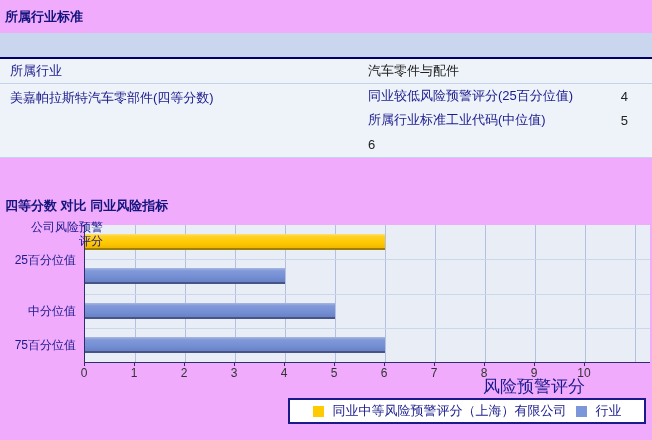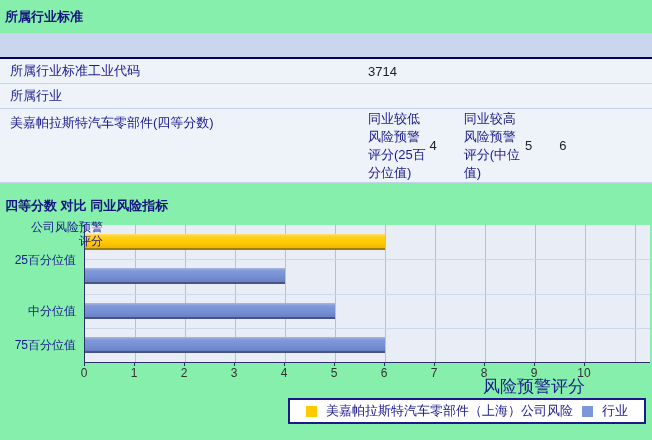--- a/index.html
+++ b/index.html
@@ -1,33 +1,33 @@
 <!DOCTYPE html>
 <html><head>
 <meta charset="utf-8">
 <style>
   html,body{margin:0;padding:0;background:#fff;}
-  .page{position:relative;width:652px;height:440px;background:#86efac;overflow:hidden;
+  .page{position:relative;width:652px;height:440px;background:#f0abfc;overflow:hidden;
         font-family:"Liberation Sans","DejaVu Sans",sans-serif;font-size:13px;color:#1a1a8c;}
 
   
   .sec-title{position:absolute;left:5px;font-weight:bold;font-size:13px;color:#14147d;}
   .sec-title.t1{top:8px;}
   .sec-title.t2{top:197px;}
 
   
   .tbl{position:absolute;left:0;top:33px;width:652px;}
   .thead{height:24px;background:#c9d6ee;border-bottom:2px solid #000066;}
   .trow{display:flex;background:#eef2f9;border-bottom:1px solid #c6d2ea;}
   .trow.r{height:24px;align-items:center;}
   .trow.tall{height:73px;align-items:stretch;}
   .cell-label{width:365px;padding-left:10px;box-sizing:border-box;color:#1a1a8c;}
   .cell-value{flex:1;padding-left:3px;color:#222;}
   .tall .cell-label{padding-top:5px;}
-  .subrows{flex:1;display:flex;}
+  .subrows{flex:1;display:flex;flex-direction:column;}
   .subrow{flex:1;display:flex;align-items:center;justify-content:space-between;
           padding-left:3px;padding-right:24px;}
   .subrow .sr-label{color:#1a1a8c;}
   .subrow .sr-value{color:#222;}
 
   
   .plot{position:absolute;left:84px;top:225px;width:565px;height:137px;background:#e9eef6;
         border-left:1px solid #2e2e6e;border-bottom:1px solid #2e2e6e;}
   .gridline{position:absolute;top:0;bottom:0;width:1px;background:#b3c0e0;}
   .slot-sep{position:absolute;left:0;right:0;height:1px;background:#ccd7ec;}
@@ -52,38 +52,35 @@
 </head>
 <body>
 
 <div class="page">
 
   <div class="sec-title t1">所属行业标准</div>
 
   <div class="tbl">
     <div class="thead"></div>
 
-    <div class="trow r">
-      <div class="cell-label">所属行业标准工业代码</div>
-      <div class="cell-value">3714</div>
-    </div>
 
     <div class="trow r">
       <div class="cell-label">所属行业</div>
+      <div class="cell-value">汽车零件与配件</div>
     </div>
 
     <div class="trow tall">
       <div class="cell-label">美嘉帕拉斯特汽车零部件(四等分数)</div>
       <div class="subrows">
         <div class="subrow">
           <span class="sr-label">同业较低风险预警评分(25百分位值)</span>
           <span class="sr-value">4</span>
         </div>
         <div class="subrow">
-          <span class="sr-label">同业较高风险预警评分(中位值)</span>
+          <span class="sr-label">所属行业标准工业代码(中位值)</span>
           <span class="sr-value">5</span>
         </div>
         <div class="subrow">
           <span class="sr-value">6</span>
         </div>
       </div>
     </div>
   </div>
 
   <div class="sec-title t2">四等分数 对比 同业风险指标</div>
@@ -135,18 +132,18 @@
       <div class="tickmark" style="left: 484px;"></div>
       <span class="x-tick" style="left: 534px;">9</span>
       <div class="tickmark" style="left: 534px;"></div>
       <span class="x-tick" style="left: 584px; text-align: center;">10</span>
       <div class="tickmark" style="left: 584px;"></div>
     </div>
   <div class="x-axis-label">风险预警评分</div>
 
   <div class="legend">
     <span class="legend-swatch" style="background: rgb(255, 202, 0);"></span>
-    <span class="legend-label">美嘉帕拉斯特汽车零部件（上海）公司风险</span>
+    <span class="legend-label">同业中等风险预警评分（上海）有限公司</span>
     <span class="legend-swatch" style="background: rgb(123, 150, 217);"></span>
     <span class="legend-label">行业</span>
   </div>
 
 </div>
 
 </body></html>

